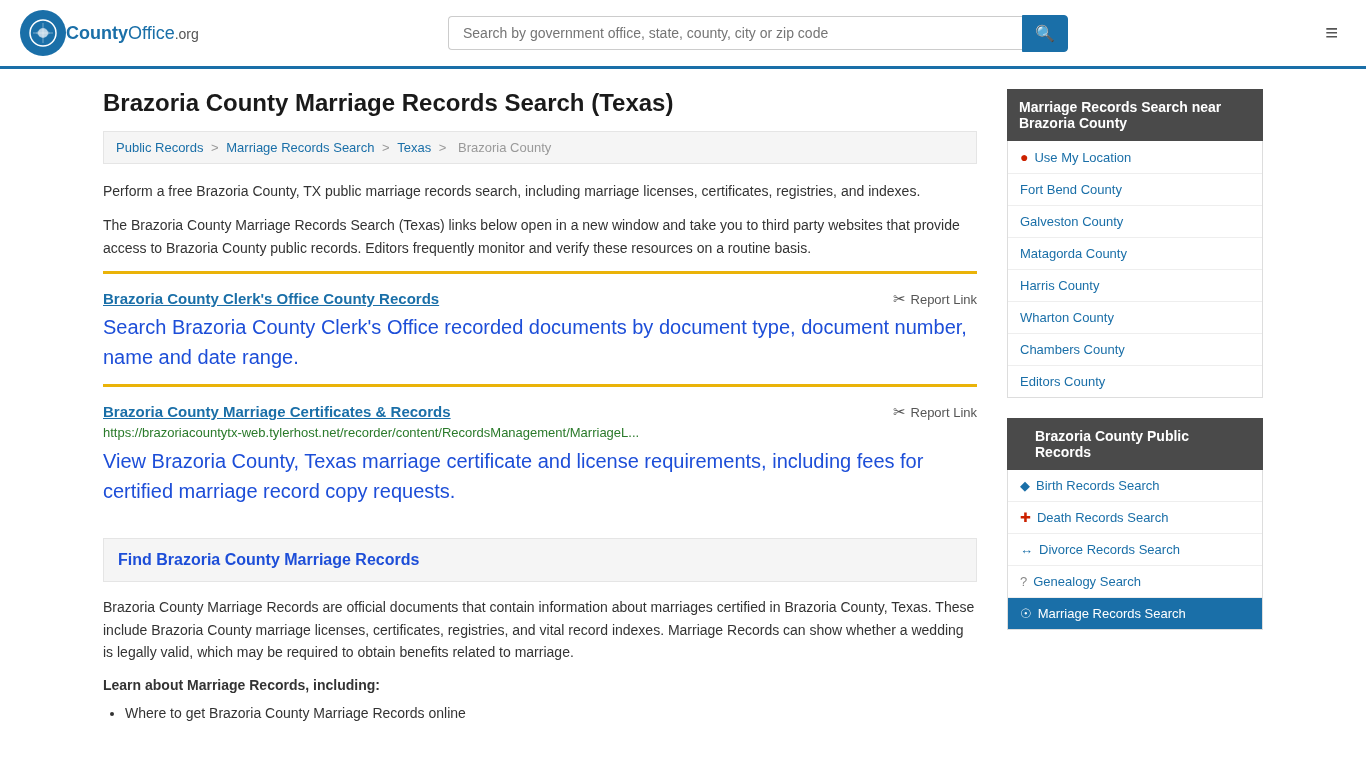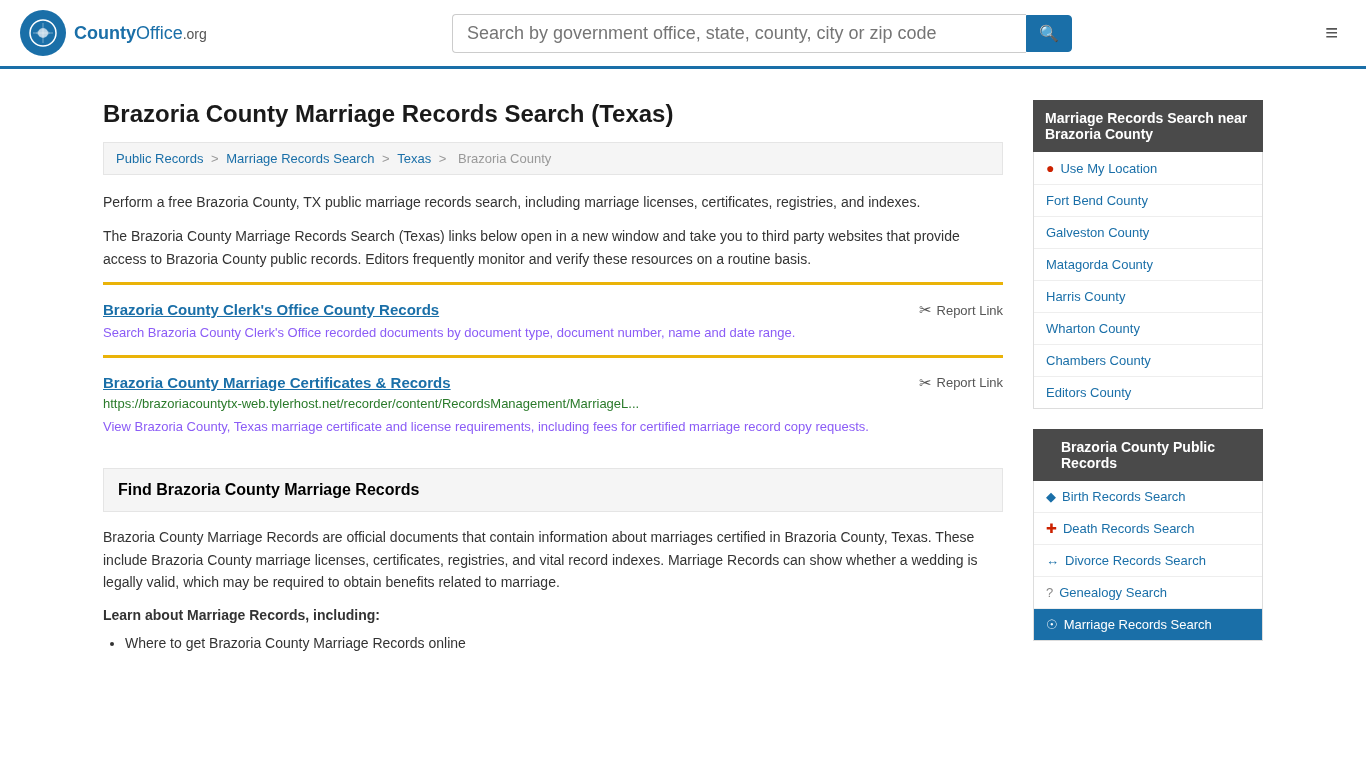--- a/index.html
+++ b/index.html
@@ -7,37 +7,37 @@
 
     
     #header {
       background: #fff;
       border-bottom: 3px solid #1a6fa8;
       padding: 10px 20px;
       display: flex;
       align-items: center;
       justify-content: space-between;
     }
-    #logo-area { display: flex; align-items: center; gap: 8px; }
+    #logo-area { display: flex; align-items: center; }
     #logo-circle {
       width: 46px; height: 46px;
       background: #1a6fa8;
       border-radius: 50%;
       display: flex; align-items: center; justify-content: center;
       color: #fff; font-size: 20px;
     }
 
     #search-bar-area { display: flex; align-items: center; gap: 0; flex: 1; max-width: 620px; margin: 0 40px; }
     #search-input {
       flex: 1;
       padding: 8px 14px;
       border: 1px solid #ccc;
       border-right: none;
       border-radius: 4px 0 0 4px;
-      font-size: 18px;
+      font-size: 14px;
       color: #999;
       outline: none;
     }
     #search-btn {
       background: #1a6fa8;
       border: 1px solid #1a6fa8;
       border-radius: 0 4px 4px 0;
       padding: 8px 12px;
       cursor: pointer;
       color: #fff;
@@ -48,27 +48,27 @@
       border: none;
       cursor: pointer;
       font-size: 22px;
       color: #555;
       padding: 4px 8px;
     }
 
     
     #content-wrapper {
       max-width: 1200px;
-      margin: 11px auto;
+      margin: 0 auto;
       padding: 20px 20px;
       display: flex;
       gap: 30px;
     }
     #main { flex: 1; }
-    #sidebar { width: 230px; flex-shrink: 0; }
+    #sidebar { width: 256px; flex-shrink: 0; }
 
     
     #page-title {
       font-size: 24px;
       font-weight: bold;
       color: #1a1a1a;
       margin-bottom: 14px;
     }
 
     
@@ -112,30 +112,30 @@
       color: #555;
       font-size: 13px;
       cursor: pointer;
       white-space: nowrap;
     }
     .record-url {
       color: #2a7a2a;
       font-size: 13px;
       margin-bottom: 6px;
     }
-    .record-desc { font-size: 13px; color: #8b5cf6; line-height: 1.5; }
+    .record-desc { font-size: 20px; color: #1d4ed8; line-height: 1.5; }
 
     
     .find-section {
       background: #f5f5f5;
       border: 1px solid #e5e5e5;
       padding: 12px 14px;
       margin: 20px 0 14px 0;
     }
-    .find-section h2 { font-size: 16px; color: #000000; font-weight: bold; }
+    .find-section h2 { font-size: 16px; color: #1d4ed8; font-weight: bold; }
 
     .learn-para { font-size: 14px; line-height: 1.6; margin-bottom: 14px; }
     .learn-heading { font-size: 14px; font-weight: bold; margin-bottom: 8px; }
     .learn-list { padding-left: 22px; }
     .learn-list li { font-size: 14px; line-height: 1.8; color: #333; }
 
     
     .sidebar-section-title {
       background: #4a4a4a;
       color: #fff;

